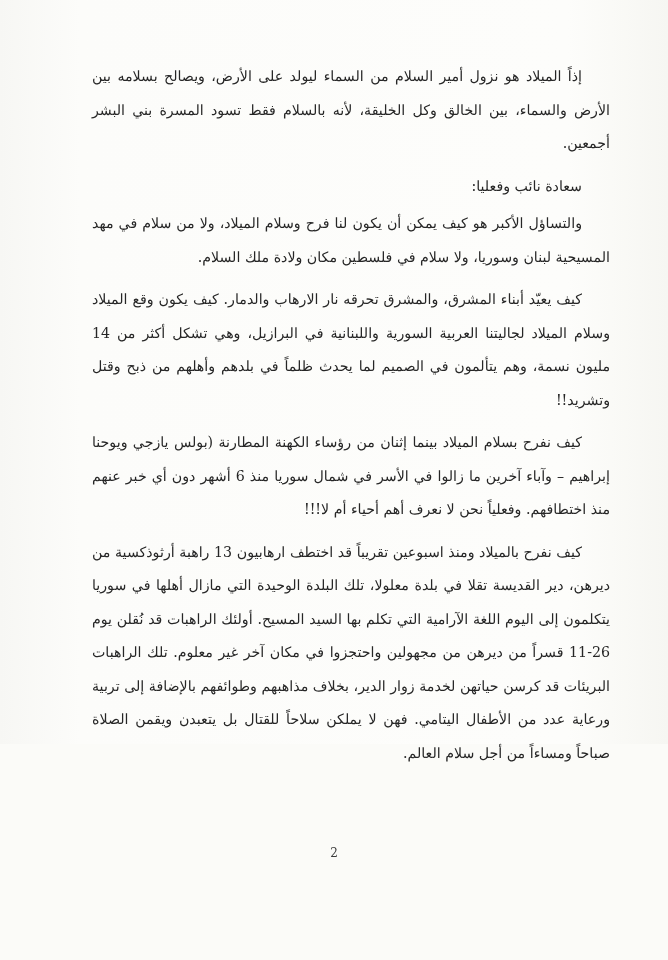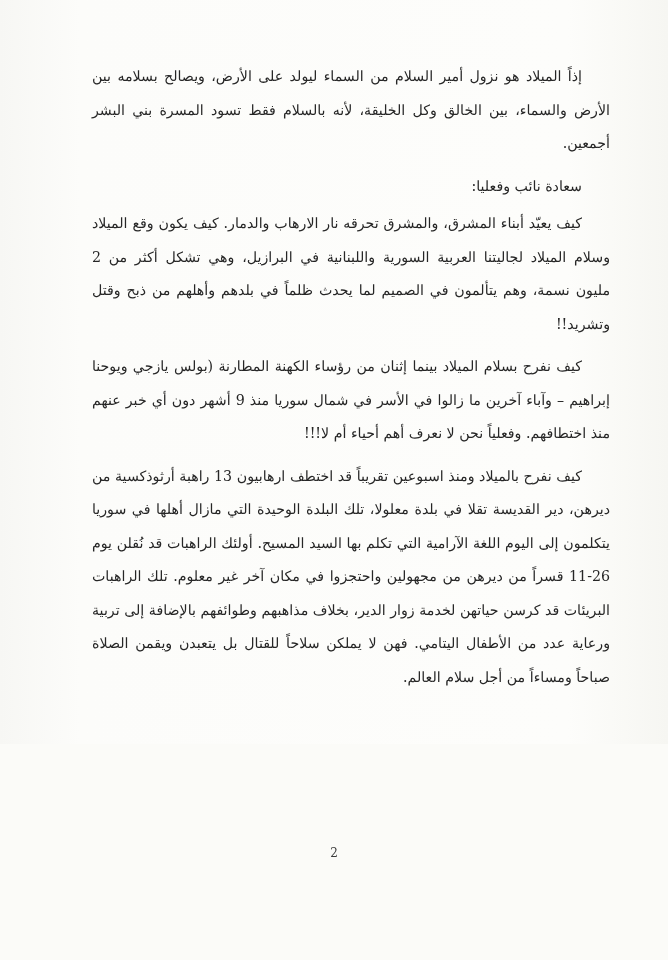--- a/index.html
+++ b/index.html
@@ -25,18 +25,19 @@
       text-align: center; font-size: 12px; color: #3a3a3a;
     }
   </style>
 </head>
 <body>
 
 <div class="page">
   <div class="body-text">
     <p class="para">إذاً الميلاد هو نزول أمير السلام من السماء ليولد على الأرض، ويصالح بسلامه بين الأرض والسماء، بين الخالق وكل الخليقة، لأنه بالسلام فقط تسود المسرة بني البشر أجمعين.</p>
     <p class="para salutation">سعادة نائب وفعليا:</p>
-    <p class="para">كيف يعيّد أبناء المشرق، والمشرق تحرقه نار الارهاب والدمار. كيف يكون وقع الميلاد وسلام الميلاد لجاليتنا العربية السورية واللبنانية في البرازيل، وهي تشكل أكثر من 2 مليون نسمة، وهم يتألمون في الصميم لما يحدث ظلماً في بلدهم وأهلهم من ذبح وقتل وتشريد!!</p>
-    <p class="para">كيف نفرح بسلام الميلاد بينما إثنان من رؤساء الكهنة المطارنة (بولس يازجي ويوحنا إبراهيم – وآباء آخرين ما زالوا في الأسر في شمال سوريا منذ 9 أشهر دون أي خبر عنهم منذ اختطافهم. وفعلياً نحن لا نعرف أهم أحياء أم لا!!!</p>
+    <p class="para">والتساؤل الأكبر هو كيف يمكن أن يكون لنا فرح وسلام الميلاد، ولا من سلام في مهد المسيحية لبنان وسوريا، ولا سلام في فلسطين مكان ولادة ملك السلام.</p>
+    <p class="para">كيف يعيّد أبناء المشرق، والمشرق تحرقه نار الارهاب والدمار. كيف يكون وقع الميلاد وسلام الميلاد لجاليتنا العربية السورية واللبنانية في البرازيل، وهي تشكل أكثر من 14 مليون نسمة، وهم يتألمون في الصميم لما يحدث ظلماً في بلدهم وأهلهم من ذبح وقتل وتشريد!!</p>
+    <p class="para">كيف نفرح بسلام الميلاد بينما إثنان من رؤساء الكهنة المطارنة (بولس يازجي ويوحنا إبراهيم – وآباء آخرين ما زالوا في الأسر في شمال سوريا منذ 6 أشهر دون أي خبر عنهم منذ اختطافهم. وفعلياً نحن لا نعرف أهم أحياء أم لا!!!</p>
     <p class="para">كيف نفرح بالميلاد ومنذ اسبوعين تقريباً قد اختطف ارهابيون 13 راهبة أرثوذكسية من ديرهن، دير القديسة تقلا في بلدة معلولا، تلك البلدة الوحيدة التي مازال أهلها في سوريا يتكلمون إلى اليوم اللغة الآرامية التي تكلم بها السيد المسيح. أولئك الراهبات قد نُقلن يوم 26-11 قسراً من ديرهن من مجهولين واحتجزوا في مكان آخر غير معلوم. تلك الراهبات البريئات قد كرسن حياتهن لخدمة زوار الدير، بخلاف مذاهبهم وطوائفهم بالإضافة إلى تربية ورعاية عدد من الأطفال اليتامي. فهن لا يملكن سلاحاً للقتال بل يتعبدن ويقمن الصلاة صباحاً ومساءاً من أجل سلام العالم.</p>
   </div>
   <div class="page-number">2</div>
 </div>
 
 </body></html>

